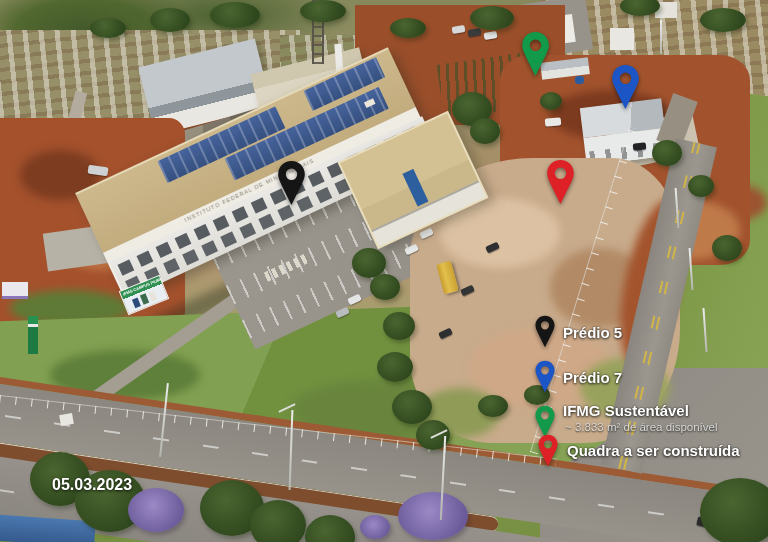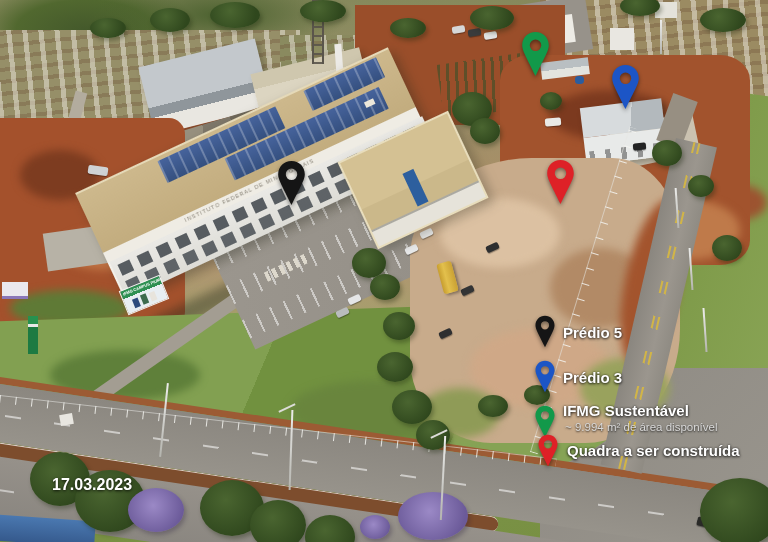--- a/index.html
+++ b/index.html
@@ -259,33 +259,33 @@
           <path fill-rule="evenodd" d="M12 .8 C6.1 .8 1.6 5.4 1.6 11.2 C1.6 15.7 4.9 20.5 12 35.3 C19.1 20.5 22.4 15.7 22.4 11.2 C22.4 5.4 17.9 .8 12 .8 Z M12 15.7 A4.5 4.5 0 1 1 12 6.7 A4.5 4.5 0 1 1 12 15.7 Z" fill="#151515"></path>
         </svg>
     </div>
     <div class="llabel" style="left:563px;top:325px">Prédio 5</div>
 
     <div class="lpin" style="left:534px;top:360px">
       <svg viewBox="0 0 24 36">
           <path fill-rule="evenodd" d="M12 .8 C6.1 .8 1.6 5.4 1.6 11.2 C1.6 15.7 4.9 20.5 12 35.3 C19.1 20.5 22.4 15.7 22.4 11.2 C22.4 5.4 17.9 .8 12 .8 Z M12 15.7 A4.5 4.5 0 1 1 12 6.7 A4.5 4.5 0 1 1 12 15.7 Z" fill="#1c55c6"></path>
         </svg>
     </div>
-    <div class="llabel" style="left:563px;top:370px">Prédio 3</div>
+    <div class="llabel" style="left:563px;top:370px">Prédio 7</div>
 
     <div class="lpin" style="left:534px;top:405px">
       <svg viewBox="0 0 24 36">
           <path fill-rule="evenodd" d="M12 .8 C6.1 .8 1.6 5.4 1.6 11.2 C1.6 15.7 4.9 20.5 12 35.3 C19.1 20.5 22.4 15.7 22.4 11.2 C22.4 5.4 17.9 .8 12 .8 Z M12 15.7 A4.5 4.5 0 1 1 12 6.7 A4.5 4.5 0 1 1 12 15.7 Z" fill="#12994a"></path>
         </svg>
     </div>
     <div class="llabel" style="left:563px;top:403px">IFMG Sustentável</div>
-    <div class="lsub" style="left:565px;top:421px">~ 9.994 m² de área disponível</div>
+    <div class="lsub" style="left:565px;top:421px">~ 3.833 m² de área disponível</div>
 
     <div class="lpin" style="left:537px;top:434px">
       <svg viewBox="0 0 24 36">
           <path fill-rule="evenodd" d="M12 .8 C6.1 .8 1.6 5.4 1.6 11.2 C1.6 15.7 4.9 20.5 12 35.3 C19.1 20.5 22.4 15.7 22.4 11.2 C22.4 5.4 17.9 .8 12 .8 Z M12 15.7 A4.5 4.5 0 1 1 12 6.7 A4.5 4.5 0 1 1 12 15.7 Z" fill="#de2127"></path>
         </svg>
     </div>
     <div class="llabel" style="left:567px;top:443px">Quadra a ser construída</div>
   </div>
 
-  <div class="date" style="left:52px;top:476px">17.03.2023</div>
+  <div class="date" style="left:52px;top:476px">05.03.2023</div>
 
 </div>
 
 </body></html>

